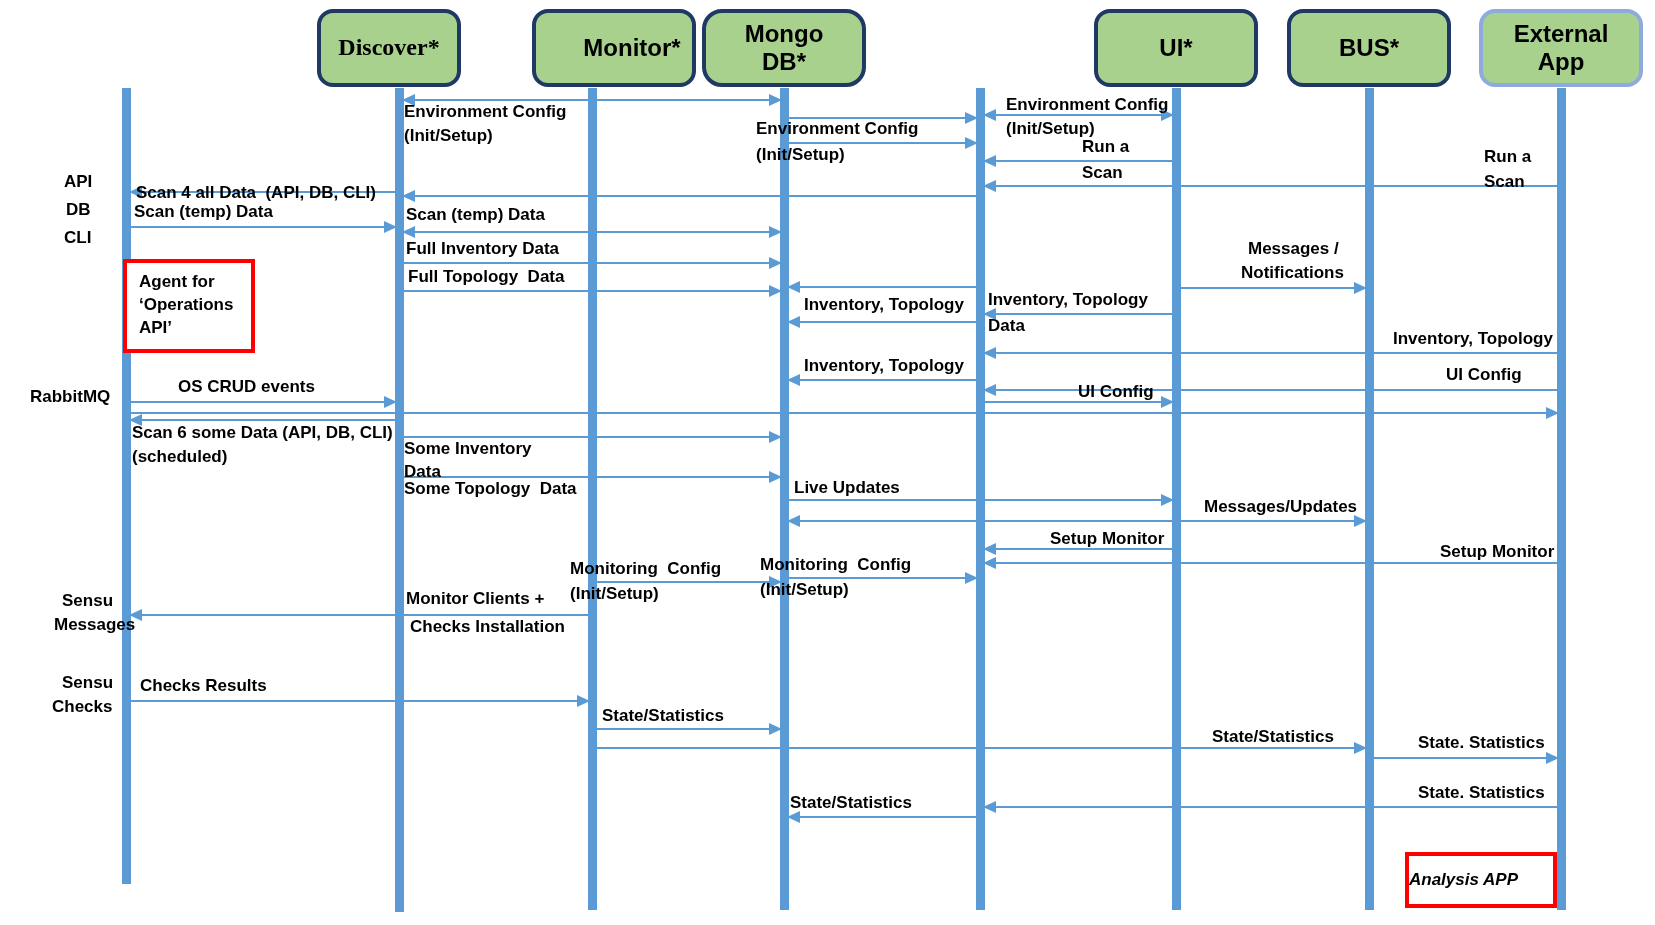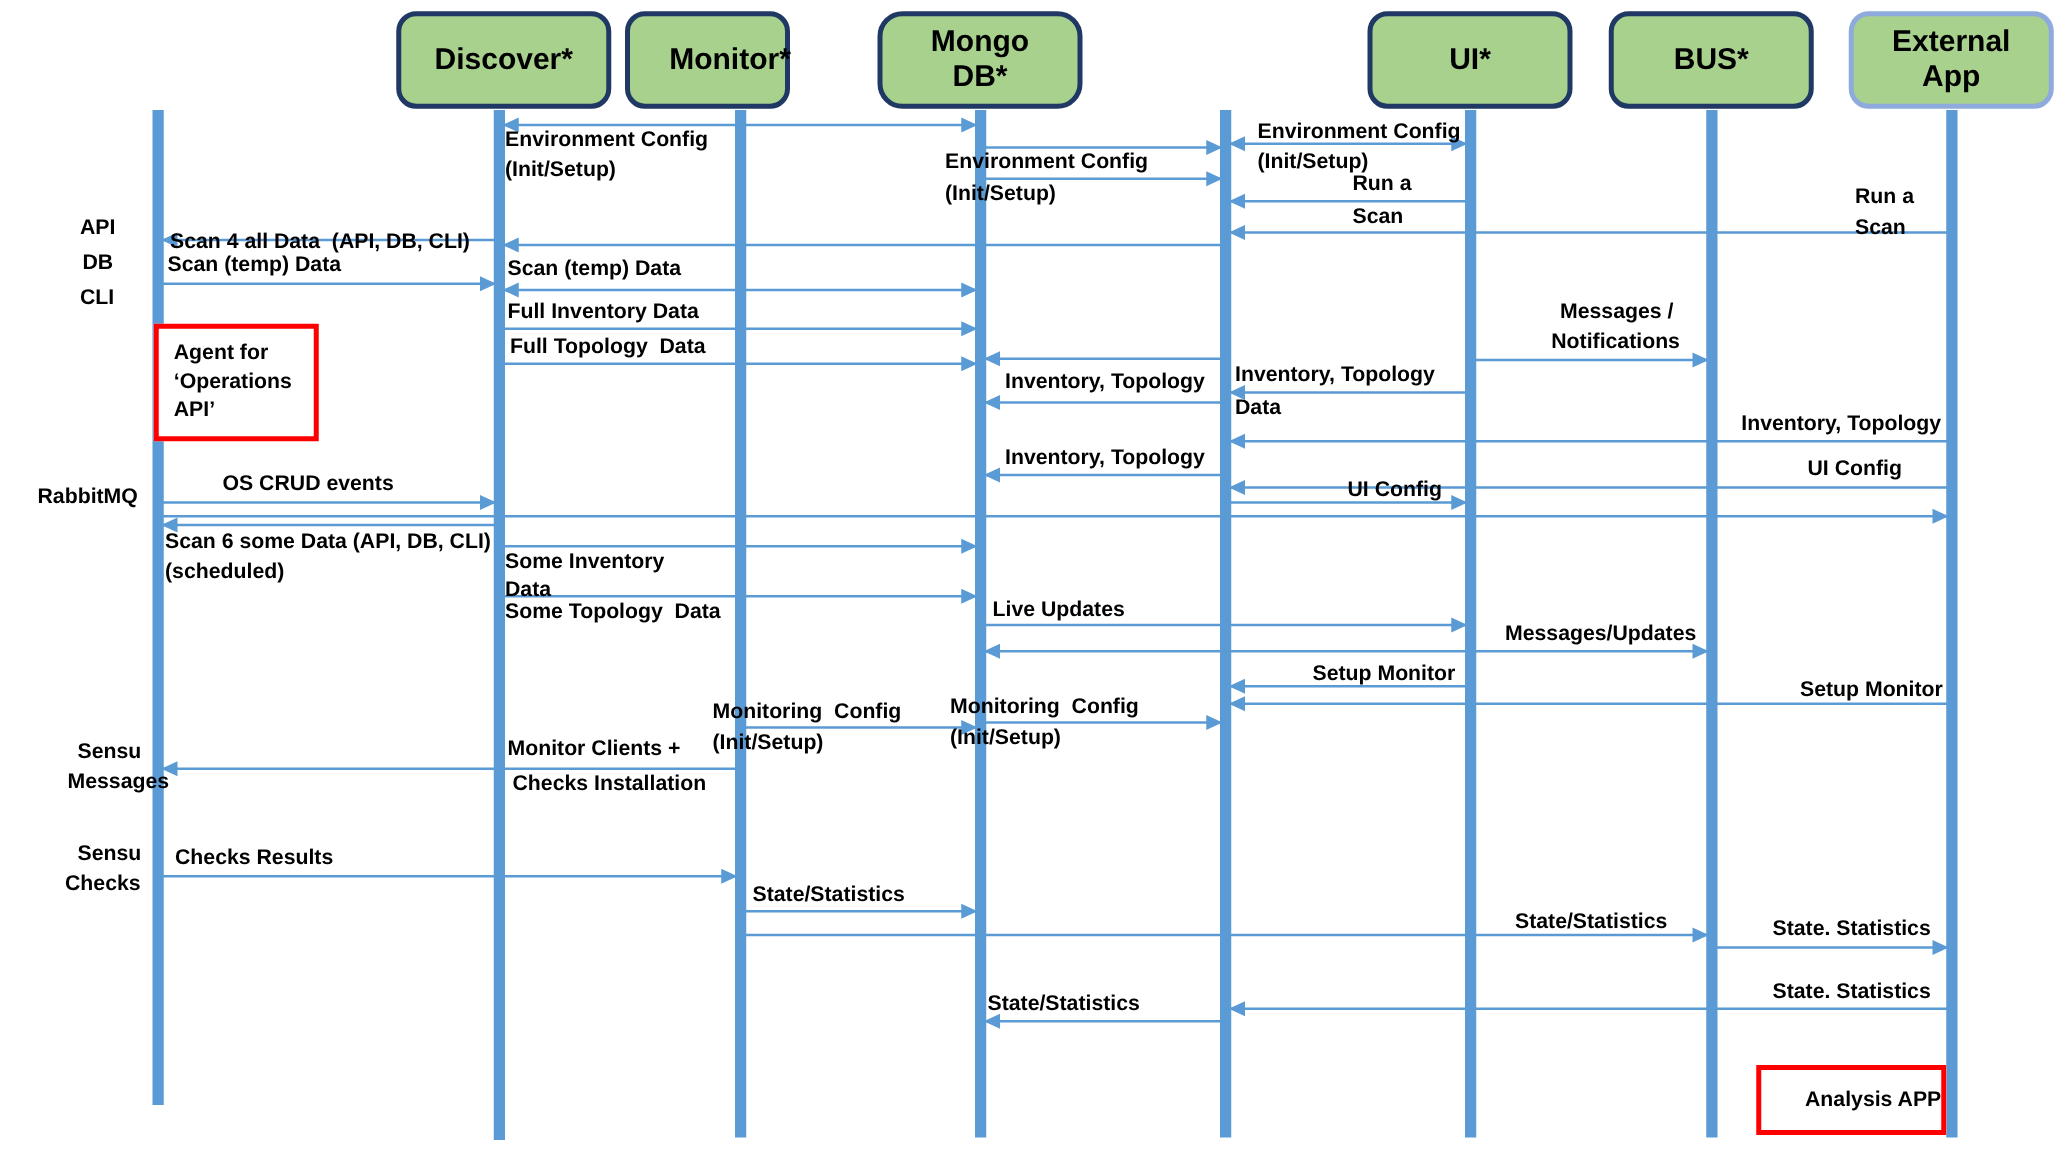--- a/index.html
+++ b/index.html
@@ -18,33 +18,33 @@
   .arrow-head.right{border-left:13px solid #5B9BD5;}
   .arrow-head.left{border-right:13px solid #5B9BD5;}
   .msg-label{position:absolute;font-weight:bold;font-size:17px;color:#000;
              white-space:pre;z-index:4;line-height:1.1;}
   .annotation{position:absolute;font-weight:bold;font-size:17px;color:#000;
               white-space:pre;z-index:4;line-height:1.1;}
   .highlight-box{position:absolute;border:4px solid #FF0000;background:#fff;
                  box-sizing:border-box;z-index:5;font-weight:bold;font-size:17px;
                  color:#000;white-space:pre-line;line-height:1.35;}
   .highlight-box .hl-text{padding:8px 6px 0 12px;}
-  .highlight-box.centered{display:flex;align-items:center;justify-content:flex-end;}
+  .highlight-box.centered{display:flex;align-items:center;justify-content:flex-start;font-style:italic;}
   .highlight-box.centered .hl-text{padding:0;}
   #footer{position:absolute;font-weight:bold;font-size:22px;color:#000;
           text-decoration:underline;z-index:4;}
 </style>
 </head>
 <body>
 
 <div id="canvas">
     <div class="lifeline" style="left: 121.5px; top: 88px; height: 796px;"></div>
-    <div class="actor-box" style="left: 317px; width: 172px;">Discover*</div>
+    <div class="actor-box" style="left: 317px; width: 144px; font-family: Liberation Serif, serif;">Discover*</div>
     <div class="lifeline" style="left: 394.5px; top: 88px; height: 824px;"></div>
-    <div class="actor-box" style="left: 500px; width: 132px; padding-left: 36px;">Monitor*</div>
+    <div class="actor-box" style="left: 532px; width: 164px; padding-left: 36px;">Monitor*</div>
     <div class="lifeline" style="left: 587.5px; top: 88px; height: 822px;"></div>
     <div class="actor-box" style="left: 702px; width: 164px; border-radius: 20px;">Mongo
 DB*</div>
     <div class="lifeline" style="left: 779.5px; top: 88px; height: 822px;"></div>
     <div class="lifeline" style="left: 975.5px; top: 88px; height: 822px;"></div>
     <div class="actor-box" style="left: 1094px; width: 164px;">UI*</div>
     <div class="lifeline" style="left: 1171.5px; top: 88px; height: 822px;"></div>
     <div class="actor-box" style="left: 1287px; width: 164px;">BUS*</div>
     <div class="lifeline" style="left: 1364.5px; top: 88px; height: 822px;"></div>
     <div class="actor-box light" style="left: 1479px; width: 164px;">External

